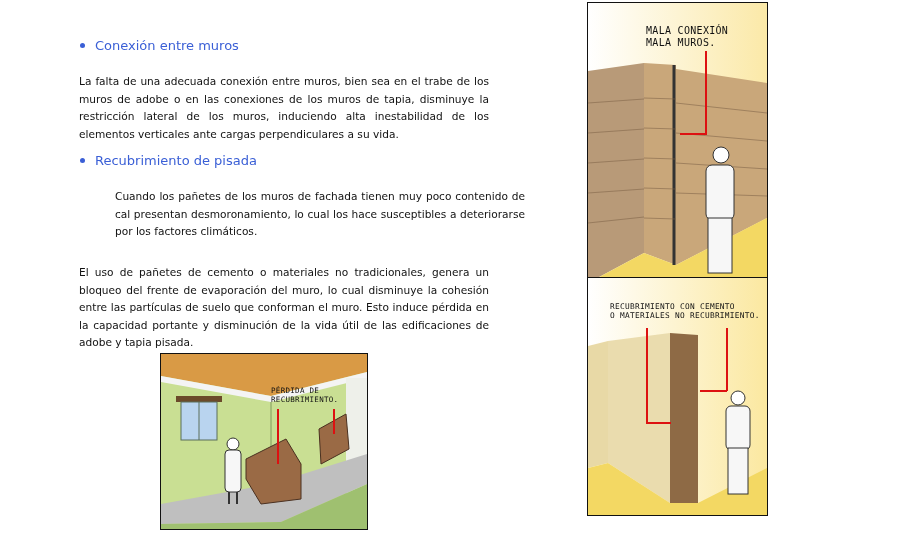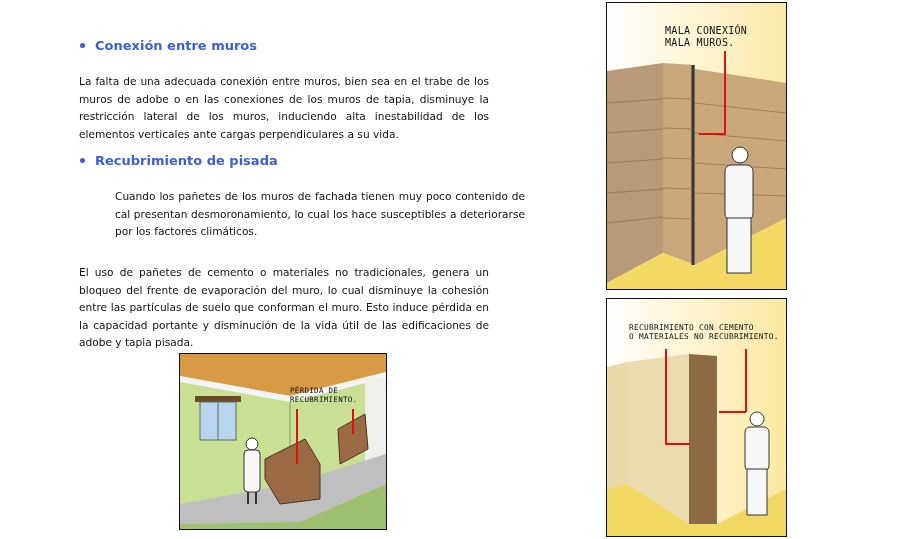--- a/index.html
+++ b/index.html
@@ -1,21 +1,21 @@
 <!DOCTYPE html>
 <html><head>
 <meta charset="utf-8">
 <style>
   html, body { margin:0; padding:0; }
   body { width:901px; height:539px; background:#ffffff; position:relative; overflow:hidden;
          font-family: "DejaVu Sans", sans-serif; color:#111; }
-  .heading { position:absolute; left:80px; font-size:13px; font-weight:bold; color:#3a5fd6; }
+  .heading { position:absolute; left:80px; font-size:13px; font-weight:normal; color:#3a5fd6; }
   .heading .bullet { display:inline-block; width:5px; height:5px; border-radius:50%; background:#3a5fd6; margin-right:10px; vertical-align:middle; position:relative; top:-1px; }
   .para { position:absolute; left:79px; width:410px; font-size:10.6px; line-height:17.5px; text-align:justify; color:#111; }
-  .frame { position:absolute; border:1.5px solid #111; overflow:hidden; background:#fff;margin-left:19px; }
+  .frame { position:absolute; border:1.5px solid #111; overflow:hidden; background:#fff; }
   .caption { position:absolute; font-family:"DejaVu Sans Mono", monospace; color:#111; letter-spacing:0.3px; line-height:1.2; }
   .red { position:absolute; background:#d11; }
 </style>
 </head>
 <body>
 
 <div class="heading" style="top:38px;">
   <span class="bullet"></span><span>Conexión entre muros</span>
 </div>
 <div class="para" style="top:73px;">La falta de una adecuada conexión entre muros, bien sea en el trabe de los muros de adobe o en las conexiones de los muros de tapia, disminuye la restricción lateral de los muros, induciendo alta inestabilidad de los elementos verticales ante cargas perpendiculares a su vida.</div>
@@ -89,21 +89,21 @@
     <rect x="120" y="215" width="24" height="55" fill="#f7f7f7" stroke="#333"></rect>
   </svg>
   <div class="caption" style="left:58px; top:22px; font-size:10px;">
     <div>MALA CONEXIÓN</div>
     <div>MALA MUROS.</div>
   </div>
   <div class="red" style="left:117px; top:48px; width:2px; height:84px;"></div>
   <div class="red" style="left:92px; top:130px; width:27px; height:2px;"></div>
 </div>
 
-<div class="frame" style="left:587px; top:298px; width:179px; height:237px;">
+<div class="frame" style="left:587px; top:277px; width:179px; height:237px;">
   <svg width="179" height="237" viewBox="0 0 179 237">
     <defs>
       <linearGradient id="bg2" x1="0" y1="0" x2="1" y2="0">
         <stop offset="0" stop-color="#ffffff"></stop>
           <stop offset="1" stop-color="#fbe8a0"></stop>
       </linearGradient>
     </defs>
     <rect x="0" y="0" width="179" height="237" fill="url(#bg2)"></rect>
     <polygon points="0,68 20,63 20,185 0,190" fill="#e8d9a6"></polygon>
     <polygon points="20,63 82,55 82,225 20,185" fill="#eadcae"></polygon>

